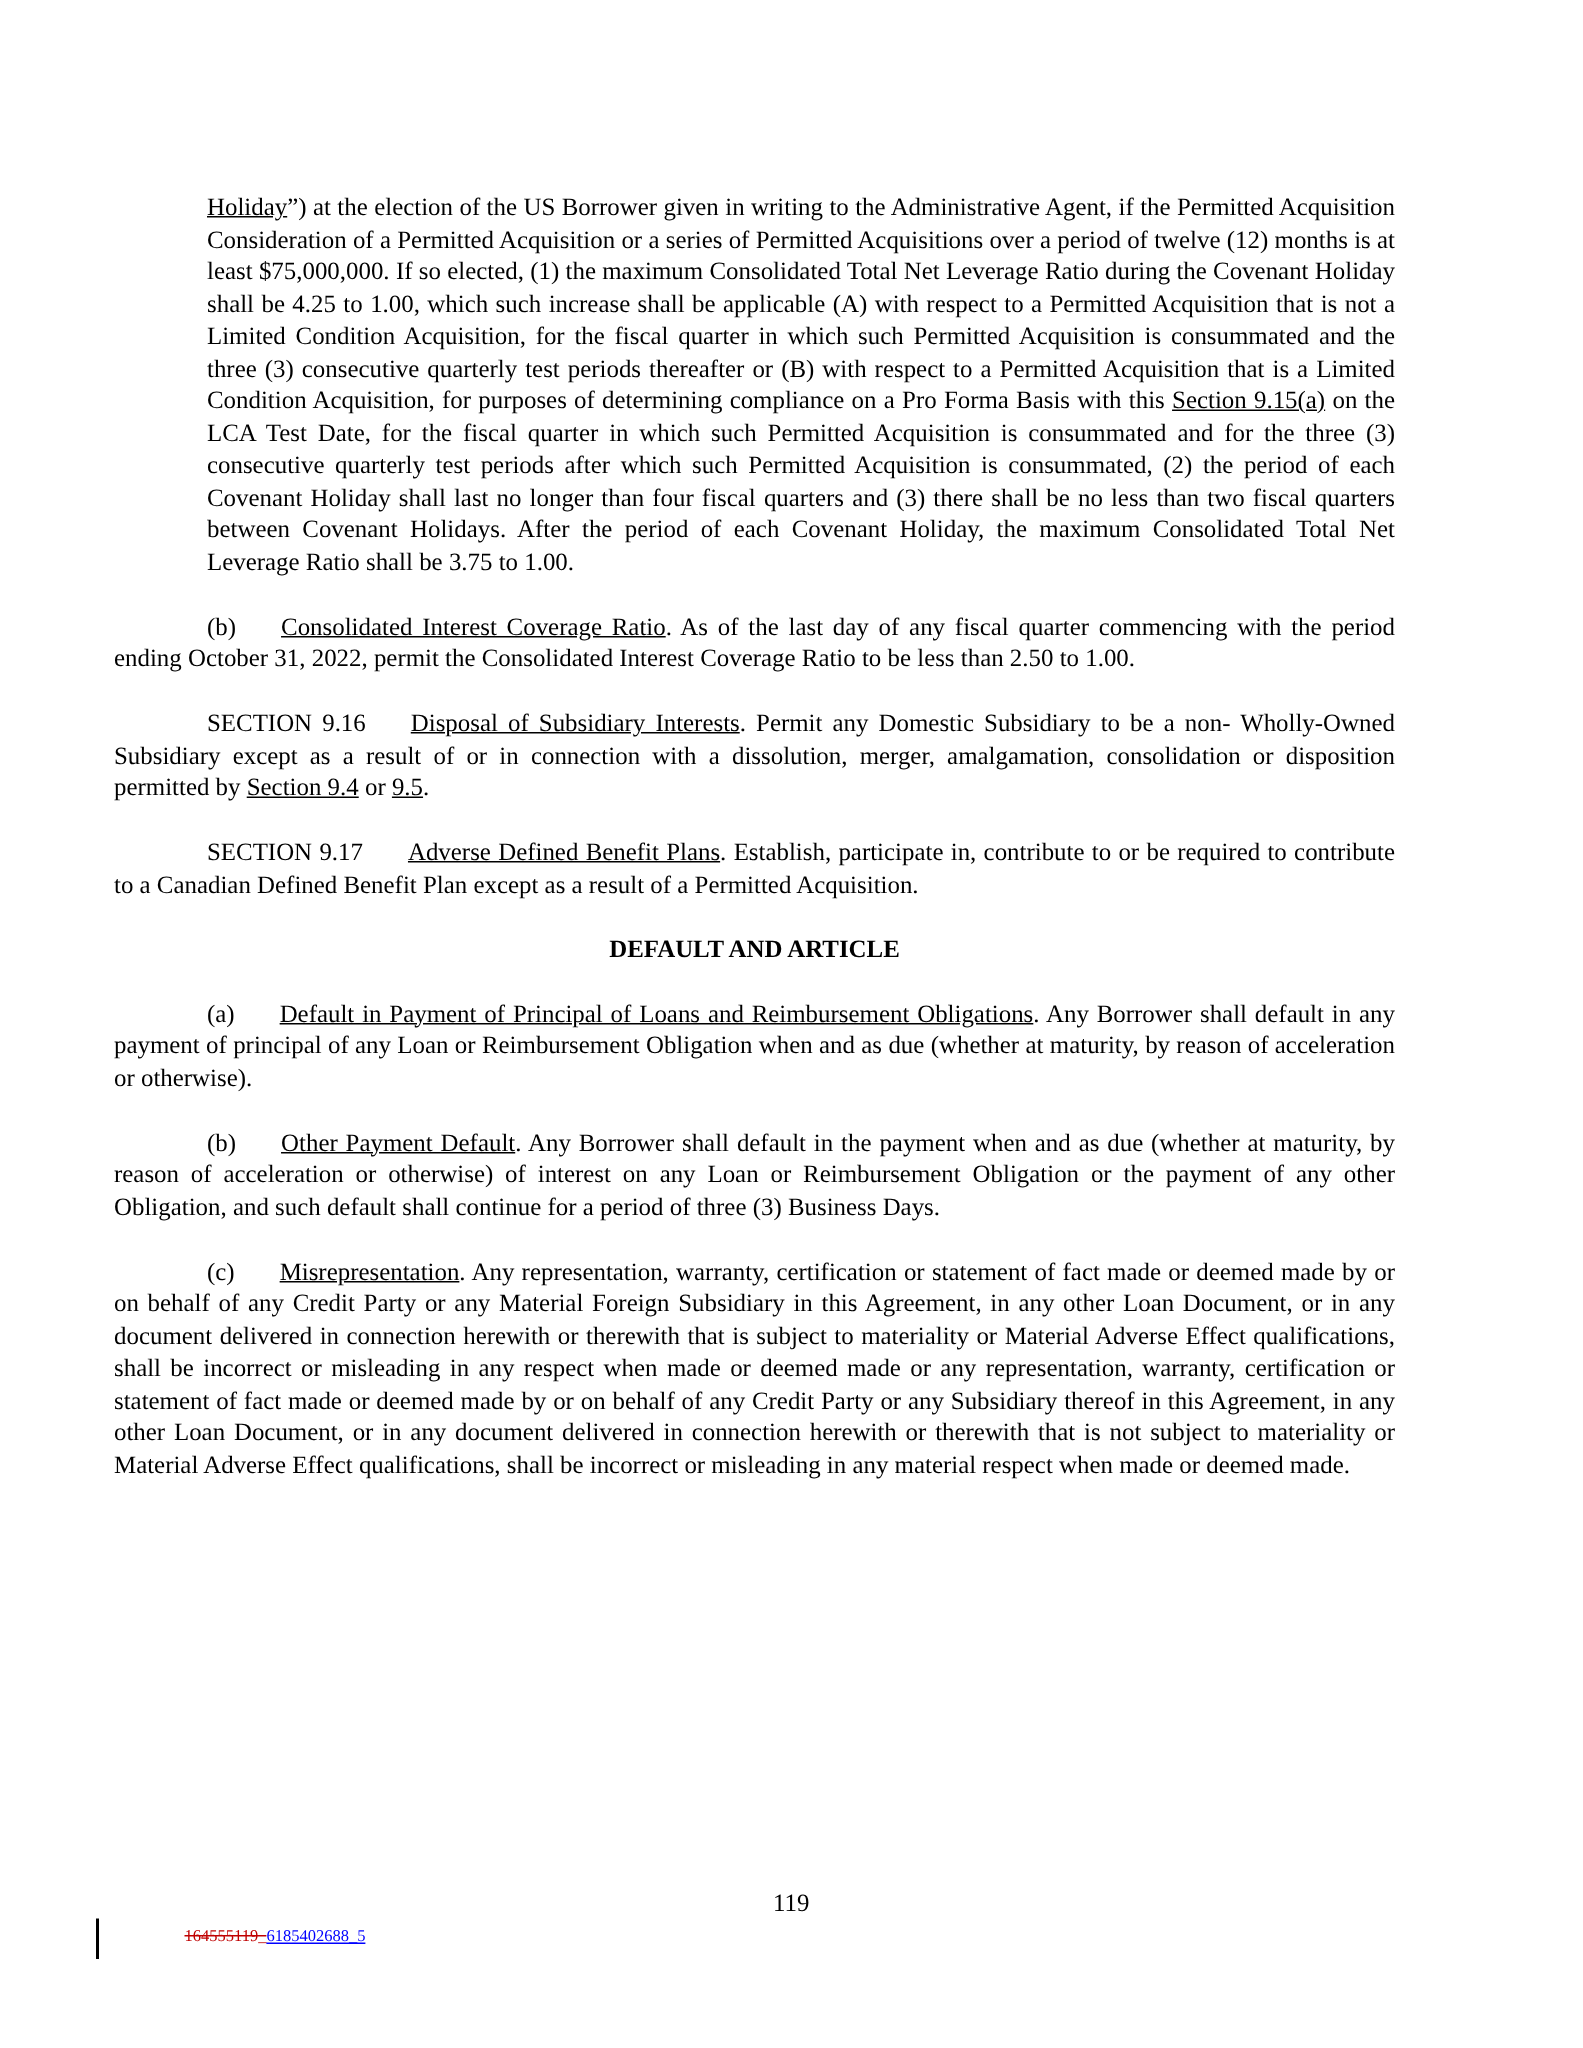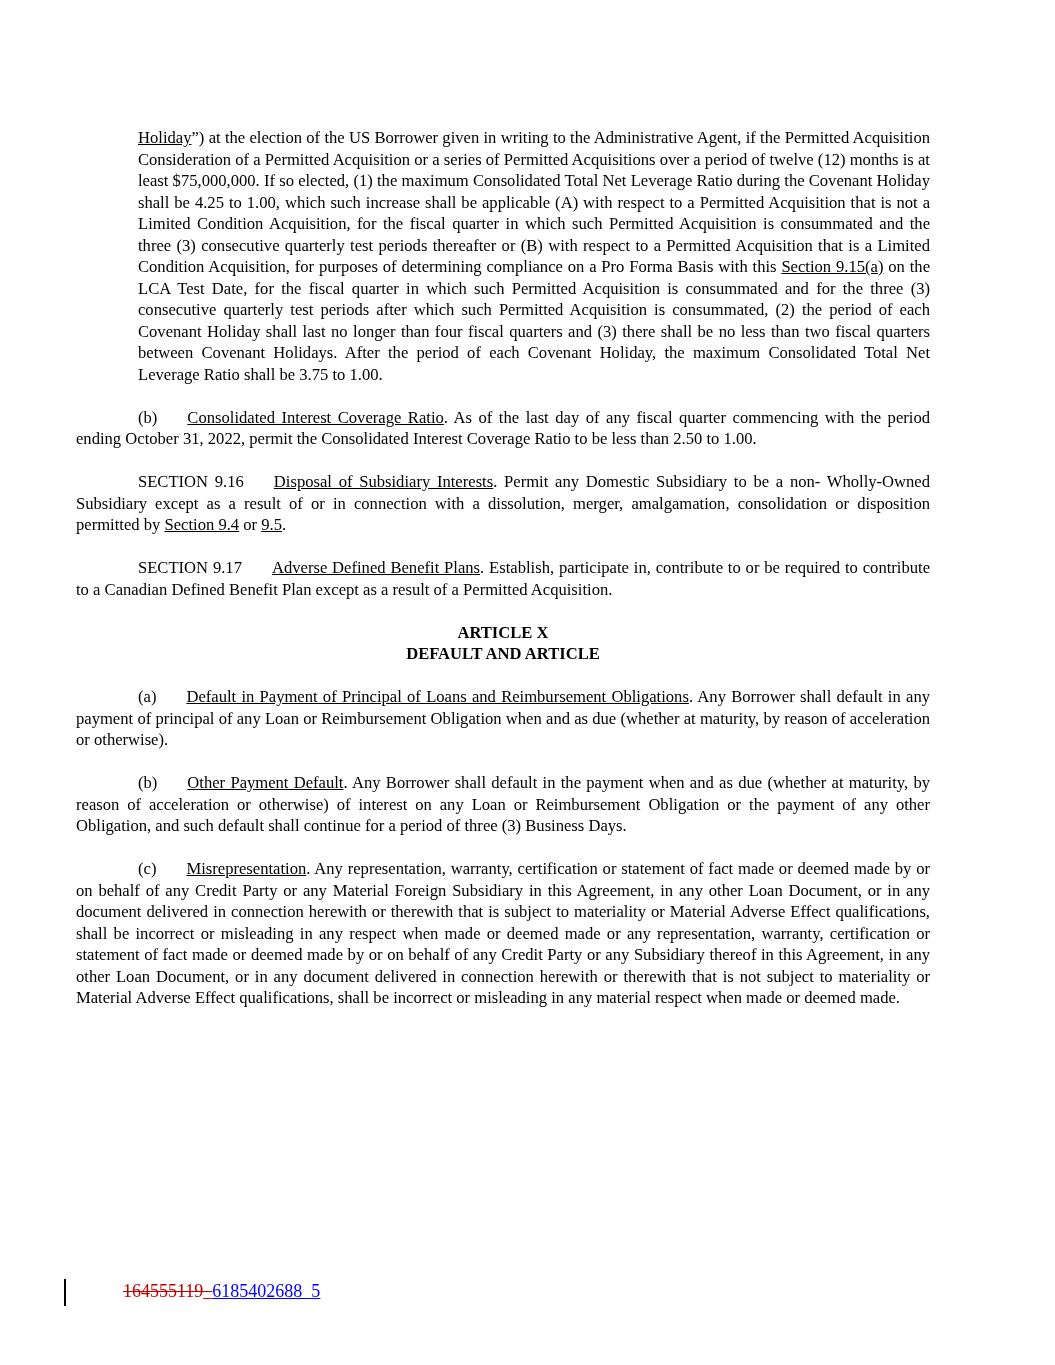--- a/index.html
+++ b/index.html
@@ -44,21 +44,21 @@
     position: absolute;
     left: 0;
     right: 0;
     top: 1258px;
     text-align: center;
   }
   .footer {
     position: absolute;
     left: 123px;
     top: 1284px;
-    font-size: 18px;
+    font-size: 11px;
     line-height: 15px;
   }
   .footer .old {
     color: #c00000;
     text-decoration: line-through;
   }
   .footer .new {
     color: #0000ff;
     text-decoration: underline;
   }
@@ -77,31 +77,31 @@
 <div class="page">
 
   <p class="block"><span class="u">Holiday</span><span>”) at the election of the US Borrower given in writing to the Administrative Agent, if the Permitted Acquisition Consideration of a Permitted Acquisition or a series of Permitted Acquisitions over a period of twelve (12) months is at least $75,000,000. If so elected, (1) the maximum Consolidated Total Net Leverage Ratio during the Covenant Holiday shall be 4.25 to 1.00, which such increase shall be applicable (A) with respect to a Permitted Acquisition that is not a Limited Condition Acquisition, for the fiscal quarter in which such Permitted Acquisition is consummated and the three (3) consecutive quarterly test periods thereafter or (B) with respect to a Permitted Acquisition that is a Limited Condition Acquisition, for purposes of determining compliance on a Pro Forma Basis with this </span><span class="u">Section 9.15(a)</span><span> on the LCA Test Date, for the fiscal quarter in which such Permitted Acquisition is consummated and for the three (3) consecutive quarterly test periods after which such Permitted Acquisition is consummated, (2) the period of each Covenant Holiday shall last no longer than four fiscal quarters and (3) there shall be no less than two fiscal quarters between Covenant Holidays. After the period of each Covenant Holiday, the maximum Consolidated Total Net Leverage Ratio shall be 3.75 to 1.00.</span></p>
 
   <p class="para"><span>(b)</span><span class="tab"></span><span class="u">Consolidated Interest Coverage Ratio</span><span>. As of the last day of any fiscal quarter commencing with the period ending October 31, 2022, permit the Consolidated Interest Coverage Ratio to be less than 2.50 to 1.00.</span></p>
 
   <p class="para"><span>SECTION 9.16</span><span class="tab"></span><span class="u">Disposal of Subsidiary Interests</span><span>. Permit any Domestic Subsidiary to be a non- Wholly-Owned Subsidiary except as a result of or in connection with a dissolution, merger, amalgamation, consolidation or disposition permitted by </span><span class="u">Section 9.4</span><span> or </span><span class="u">9.5</span><span>.</span></p>
 
   <p class="para"><span>SECTION 9.17</span><span class="tab"></span><span class="u">Adverse Defined Benefit Plans</span><span>. Establish, participate in, contribute to or be required to contribute to a Canadian Defined Benefit Plan except as a result of a Permitted Acquisition.</span></p>
 
-  <p class="heading"><span class="b">ARTICLE X</span></p>
 
   <p class="heading heading-last"><span class="b">DEFAULT AND ARTICLE</span></p>
 
 
   <p class="para"><span>(a)</span><span class="tab"></span><span class="u">Default in Payment of Principal of Loans and Reimbursement Obligations</span><span>. Any Borrower shall default in any payment of principal of any Loan or Reimbursement Obligation when and as due (whether at maturity, by reason of acceleration or otherwise).</span></p>
 
   <p class="para"><span>(b)</span><span class="tab"></span><span class="u">Other Payment Default</span><span>. Any Borrower shall default in the payment when and as due (whether at maturity, by reason of acceleration or otherwise) of interest on any Loan or Reimbursement Obligation or the payment of any other Obligation, and such default shall continue for a period of three (3) Business Days.</span></p>
 
   <p class="para"><span>(c)</span><span class="tab"></span><span class="u">Misrepresentation</span><span>. Any representation, warranty, certification or statement of fact made or deemed made by or on behalf of any Credit Party or any Material Foreign Subsidiary in this Agreement, in any other Loan Document, or in any document delivered in connection herewith or therewith that is subject to materiality or Material Adverse Effect qualifications, shall be incorrect or misleading in any respect when made or deemed made or any representation, warranty, certification or statement of fact made or deemed made by or on behalf of any Credit Party or any Subsidiary thereof in this Agreement, in any other Loan Document, or in any document delivered in connection herewith or therewith that is not subject to materiality or Material Adverse Effect qualifications, shall be incorrect or misleading in any material respect when made or deemed made.</span></p>
 
+  <div class="page-number">119</div>
 
   <div class="change-bar"></div>
 
   <div class="footer">
     <span class="old">164555119_</span><span class="new">6185402688_5</span>
   </div>
 
 </div>
 
 </body></html>

